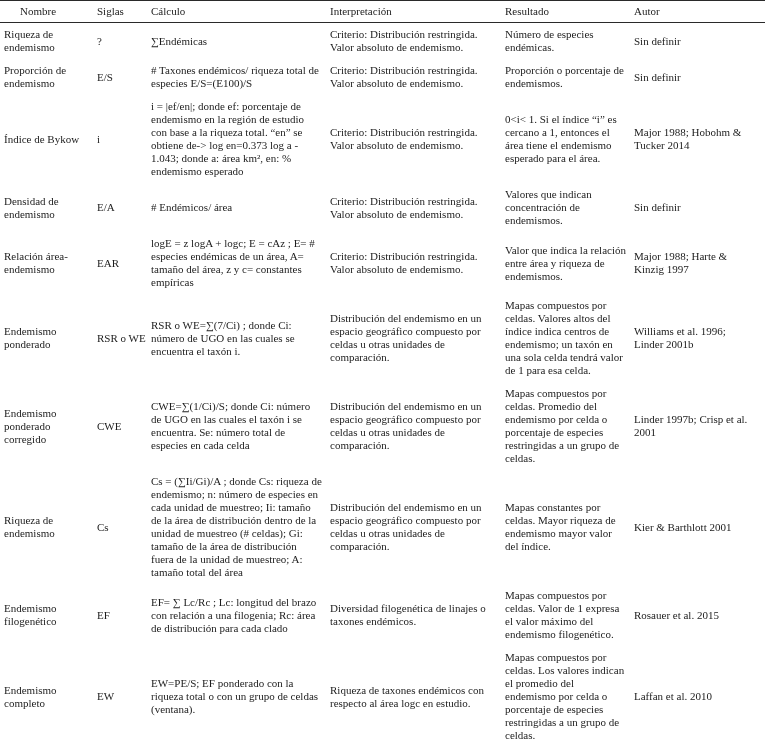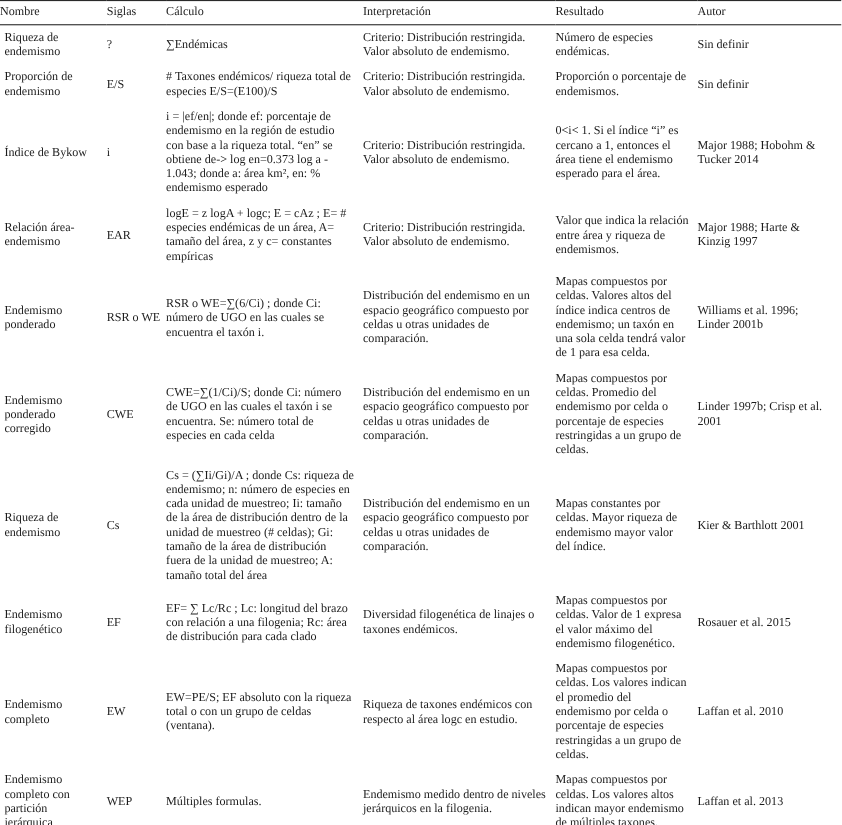--- a/index.html
+++ b/index.html
@@ -30,21 +30,21 @@
   col.c-result   { width: 129px; }
   col.c-autor    { width: 131px; }
 
   thead th {
     font-weight: normal;
     text-align: left;
     vertical-align: middle;
     padding: 4px 8px 4px 0;
     border-bottom: 1px solid #2a2a2a;
   }
-  thead th:first-child { padding-left: 0; }
+  thead th:first-child { padding-left: 20px; }
 
   tbody td {
     vertical-align: middle;
     text-align: left;
     padding: 5px 8px 5px 0;
   }
   tbody td:first-child { padding-left: 4px; }
   tbody td.cell-siglas { padding-right: 4px; }
 </style>
 </head>
@@ -88,31 +88,39 @@
       </tr>
       <tr>
         <td class="cell-nombre">Índice de Bykow</td>
         <td class="cell-siglas">i</td>
         <td class="cell-calculo">i = |ef/en|; donde ef: porcentaje de endemismo en la región de estudio con base a la riqueza total. “en” se obtiene de-&gt; log en=0.373 log a - 1.043; donde a: área km², en: % endemismo esperado</td>
         <td class="cell-interpretacion">Criterio: Distribución restringida. Valor absoluto de endemismo.</td>
         <td class="cell-resultado">0&lt;i&lt; 1. Si el índice “i” es cercano a 1, entonces el área tiene el endemismo esperado para el área.</td>
         <td class="cell-autor">Major 1988; Hobohm &amp; Tucker 2014</td>
       </tr>
       <tr>
+        <td class="cell-nombre">Densidad de endemismo</td>
+        <td class="cell-siglas">E/A</td>
+        <td class="cell-calculo"># Endémicos/ área</td>
+        <td class="cell-interpretacion">Criterio: Distribución restringida. Valor absoluto de endemismo.</td>
+        <td class="cell-resultado">Valores que indican concentración de endemismos.</td>
+        <td class="cell-autor">Sin definir</td>
+      </tr>
+      <tr>
         <td class="cell-nombre">Relación área-endemismo</td>
         <td class="cell-siglas">EAR</td>
         <td class="cell-calculo">logE = z logA + logc; E = cAz ; E= # especies endémicas de un área, A= tamaño del área, z y c= constantes empíricas</td>
         <td class="cell-interpretacion">Criterio: Distribución restringida. Valor absoluto de endemismo.</td>
         <td class="cell-resultado">Valor que indica la relación entre área y riqueza de endemismos.</td>
         <td class="cell-autor">Major 1988; Harte &amp; Kinzig 1997</td>
       </tr>
       <tr>
         <td class="cell-nombre">Endemismo ponderado</td>
         <td class="cell-siglas">RSR o WE</td>
-        <td class="cell-calculo">RSR o WE=∑(6/Ci) ; donde Ci: número de UGO en las cuales se encuentra el taxón i.</td>
+        <td class="cell-calculo">RSR o WE=∑(7/Ci) ; donde Ci: número de UGO en las cuales se encuentra el taxón i.</td>
         <td class="cell-interpretacion">Distribución del endemismo en un espacio geográfico compuesto por celdas u otras unidades de comparación.</td>
         <td class="cell-resultado">Mapas compuestos por celdas. Valores altos del índice indica centros de endemismo; un taxón en una sola celda tendrá valor de 1 para esa celda.</td>
         <td class="cell-autor">Williams et al. 1996; Linder 2001b</td>
       </tr>
       <tr>
         <td class="cell-nombre">Endemismo ponderado corregido</td>
         <td class="cell-siglas">CWE</td>
         <td class="cell-calculo">CWE=∑(1/Ci)/S; donde Ci: número de UGO en las cuales el taxón i se encuentra. Se: número total de especies en cada celda</td>
         <td class="cell-interpretacion">Distribución del endemismo en un espacio geográfico compuesto por celdas u otras unidades de comparación.</td>
         <td class="cell-resultado">Mapas compuestos por celdas. Promedio del endemismo por celda o porcentaje de especies restringidas a un grupo de celdas.</td>
@@ -130,21 +138,21 @@
         <td class="cell-nombre">Endemismo filogenético</td>
         <td class="cell-siglas">EF</td>
         <td class="cell-calculo">EF= ∑ Lc/Rc ; Lc: longitud del brazo con relación a una filogenia; Rc: área de distribución para cada clado</td>
         <td class="cell-interpretacion">Diversidad filogenética de linajes o taxones endémicos.</td>
         <td class="cell-resultado">Mapas compuestos por celdas. Valor de 1 expresa el valor máximo del endemismo filogenético.</td>
         <td class="cell-autor">Rosauer et al. 2015</td>
       </tr>
       <tr>
         <td class="cell-nombre">Endemismo completo</td>
         <td class="cell-siglas">EW</td>
-        <td class="cell-calculo">EW=PE/S; EF absoluto con la riqueza total o con un grupo de celdas (ventana).</td>
+        <td class="cell-calculo">EW=PE/S; EF ponderado con la riqueza total o con un grupo de celdas (ventana).</td>
         <td class="cell-interpretacion">Riqueza de taxones endémicos con respecto al área logc en estudio.</td>
         <td class="cell-resultado">Mapas compuestos por celdas. Los valores indican el promedio del endemismo por celda o porcentaje de especies restringidas a un grupo de celdas.</td>
         <td class="cell-autor">Laffan et al. 2010</td>
       </tr>
       <tr>
         <td class="cell-nombre">Endemismo completo con partición jerárquica</td>
         <td class="cell-siglas">WEP</td>
         <td class="cell-calculo">Múltiples formulas.</td>
         <td class="cell-interpretacion">Endemismo medido dentro de niveles jerárquicos en la filogenia.</td>
         <td class="cell-resultado">Mapas compuestos por celdas. Los valores altos indican mayor endemismo de múltiples taxones.</td>

